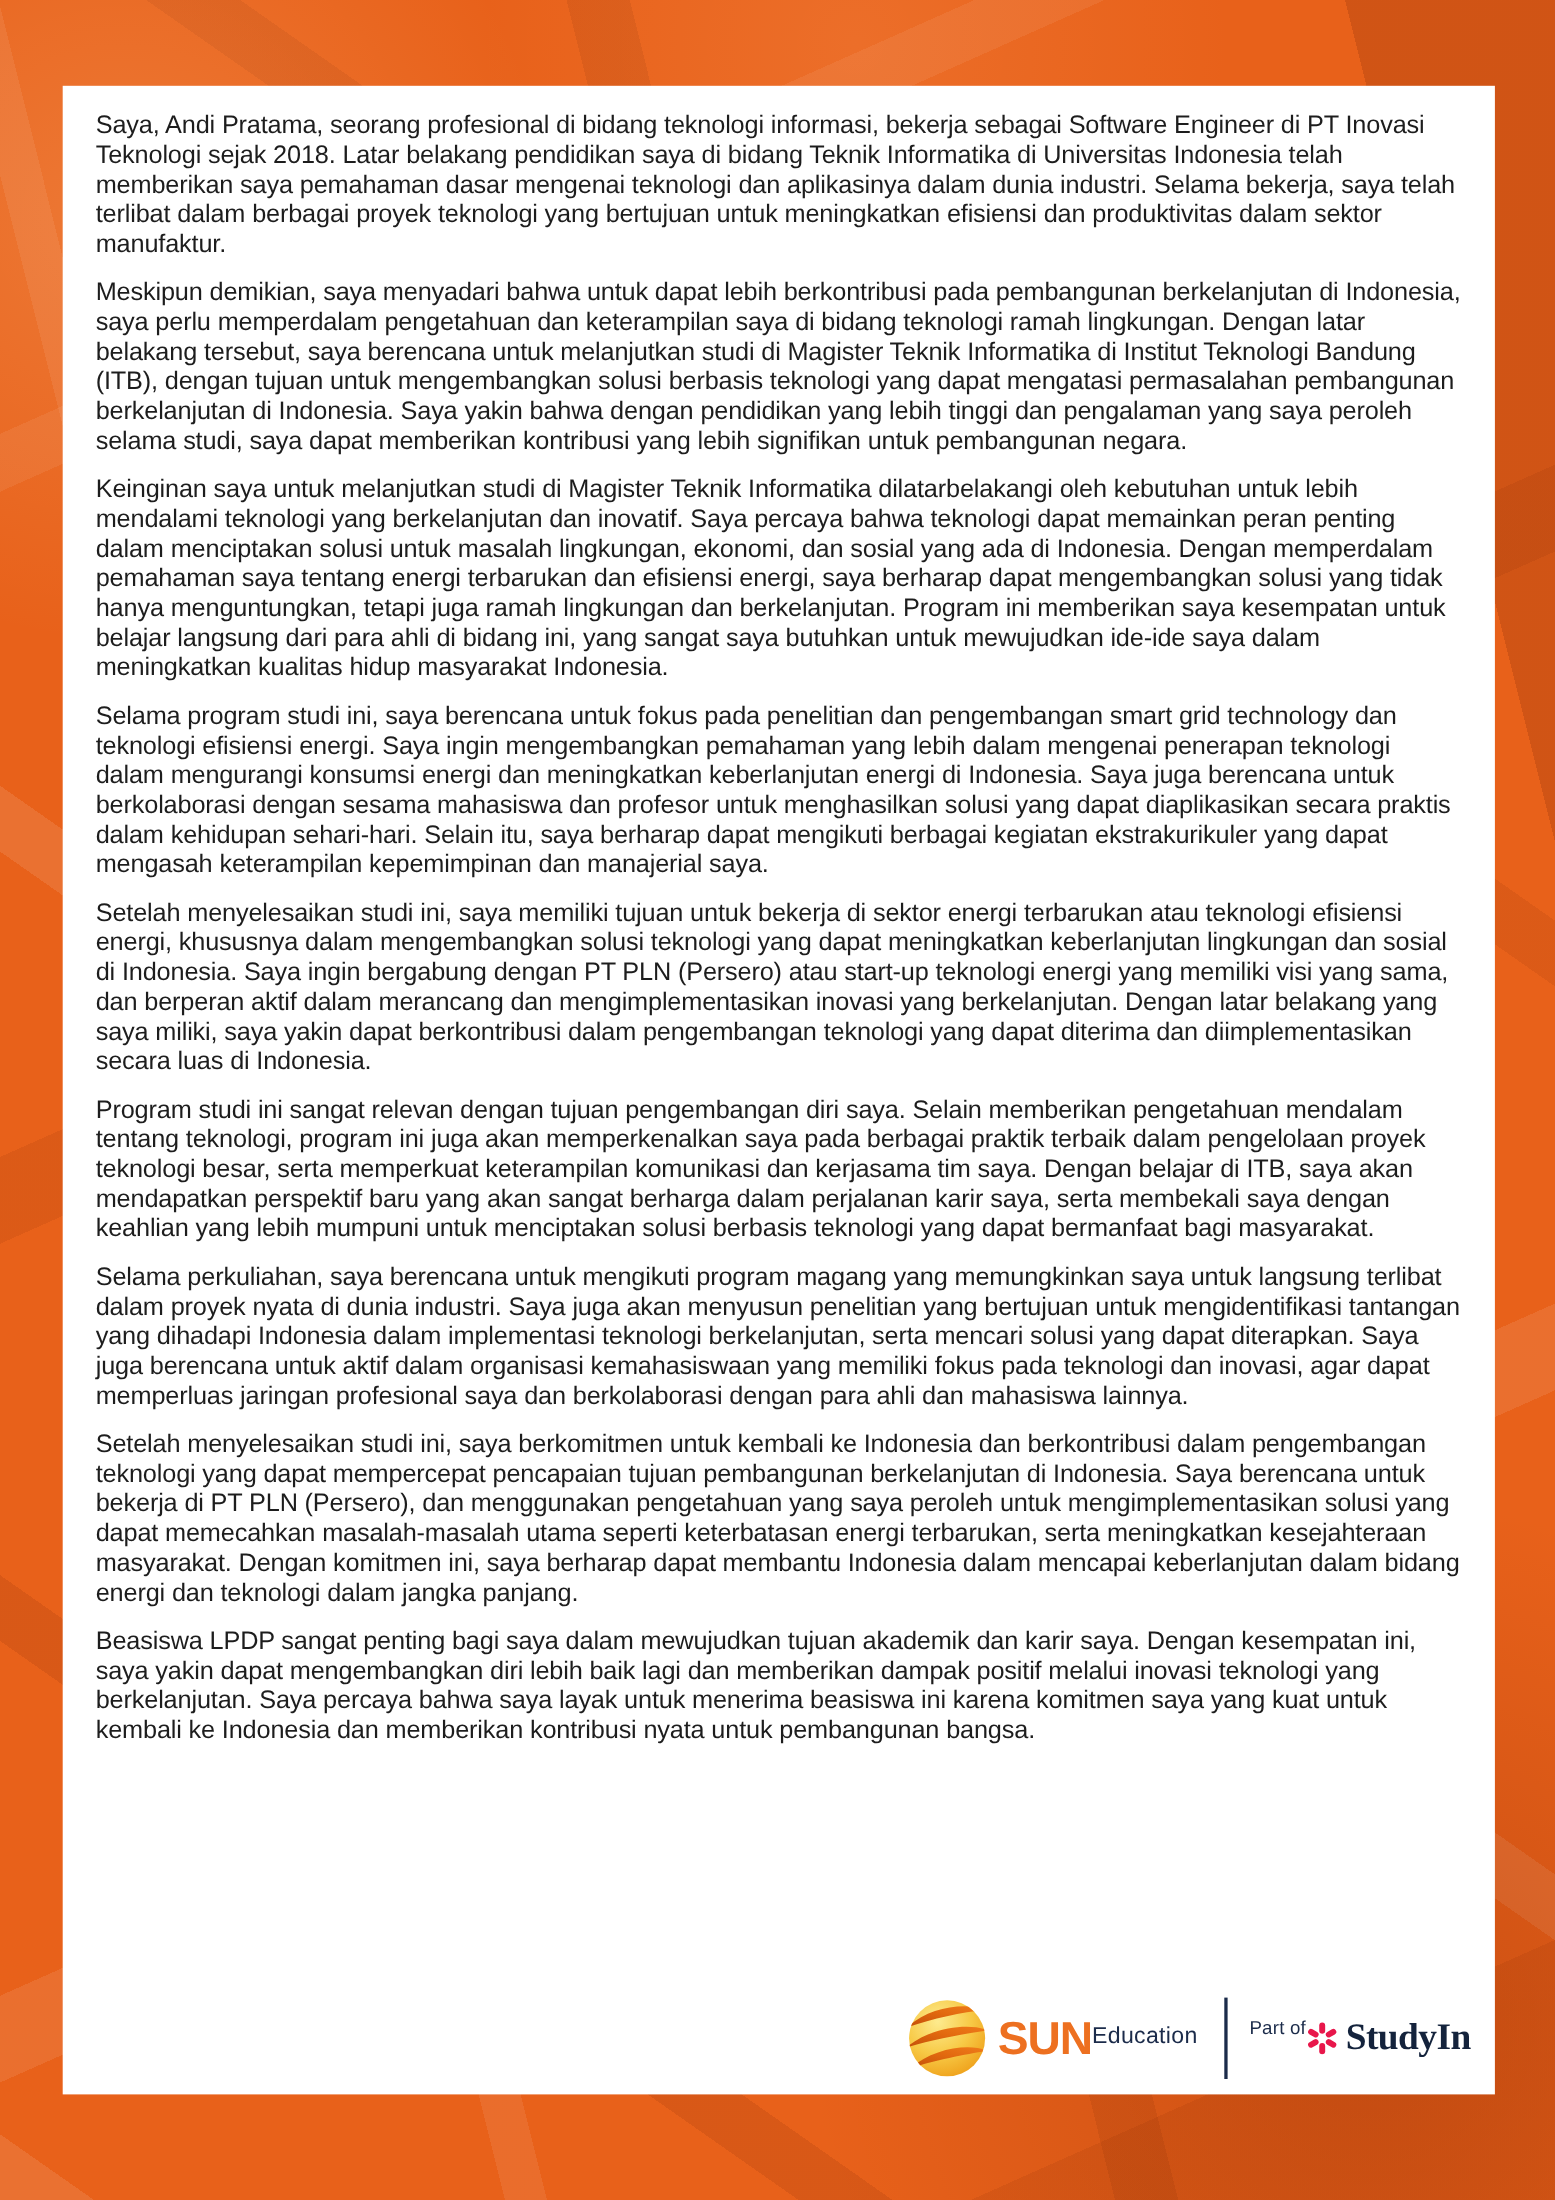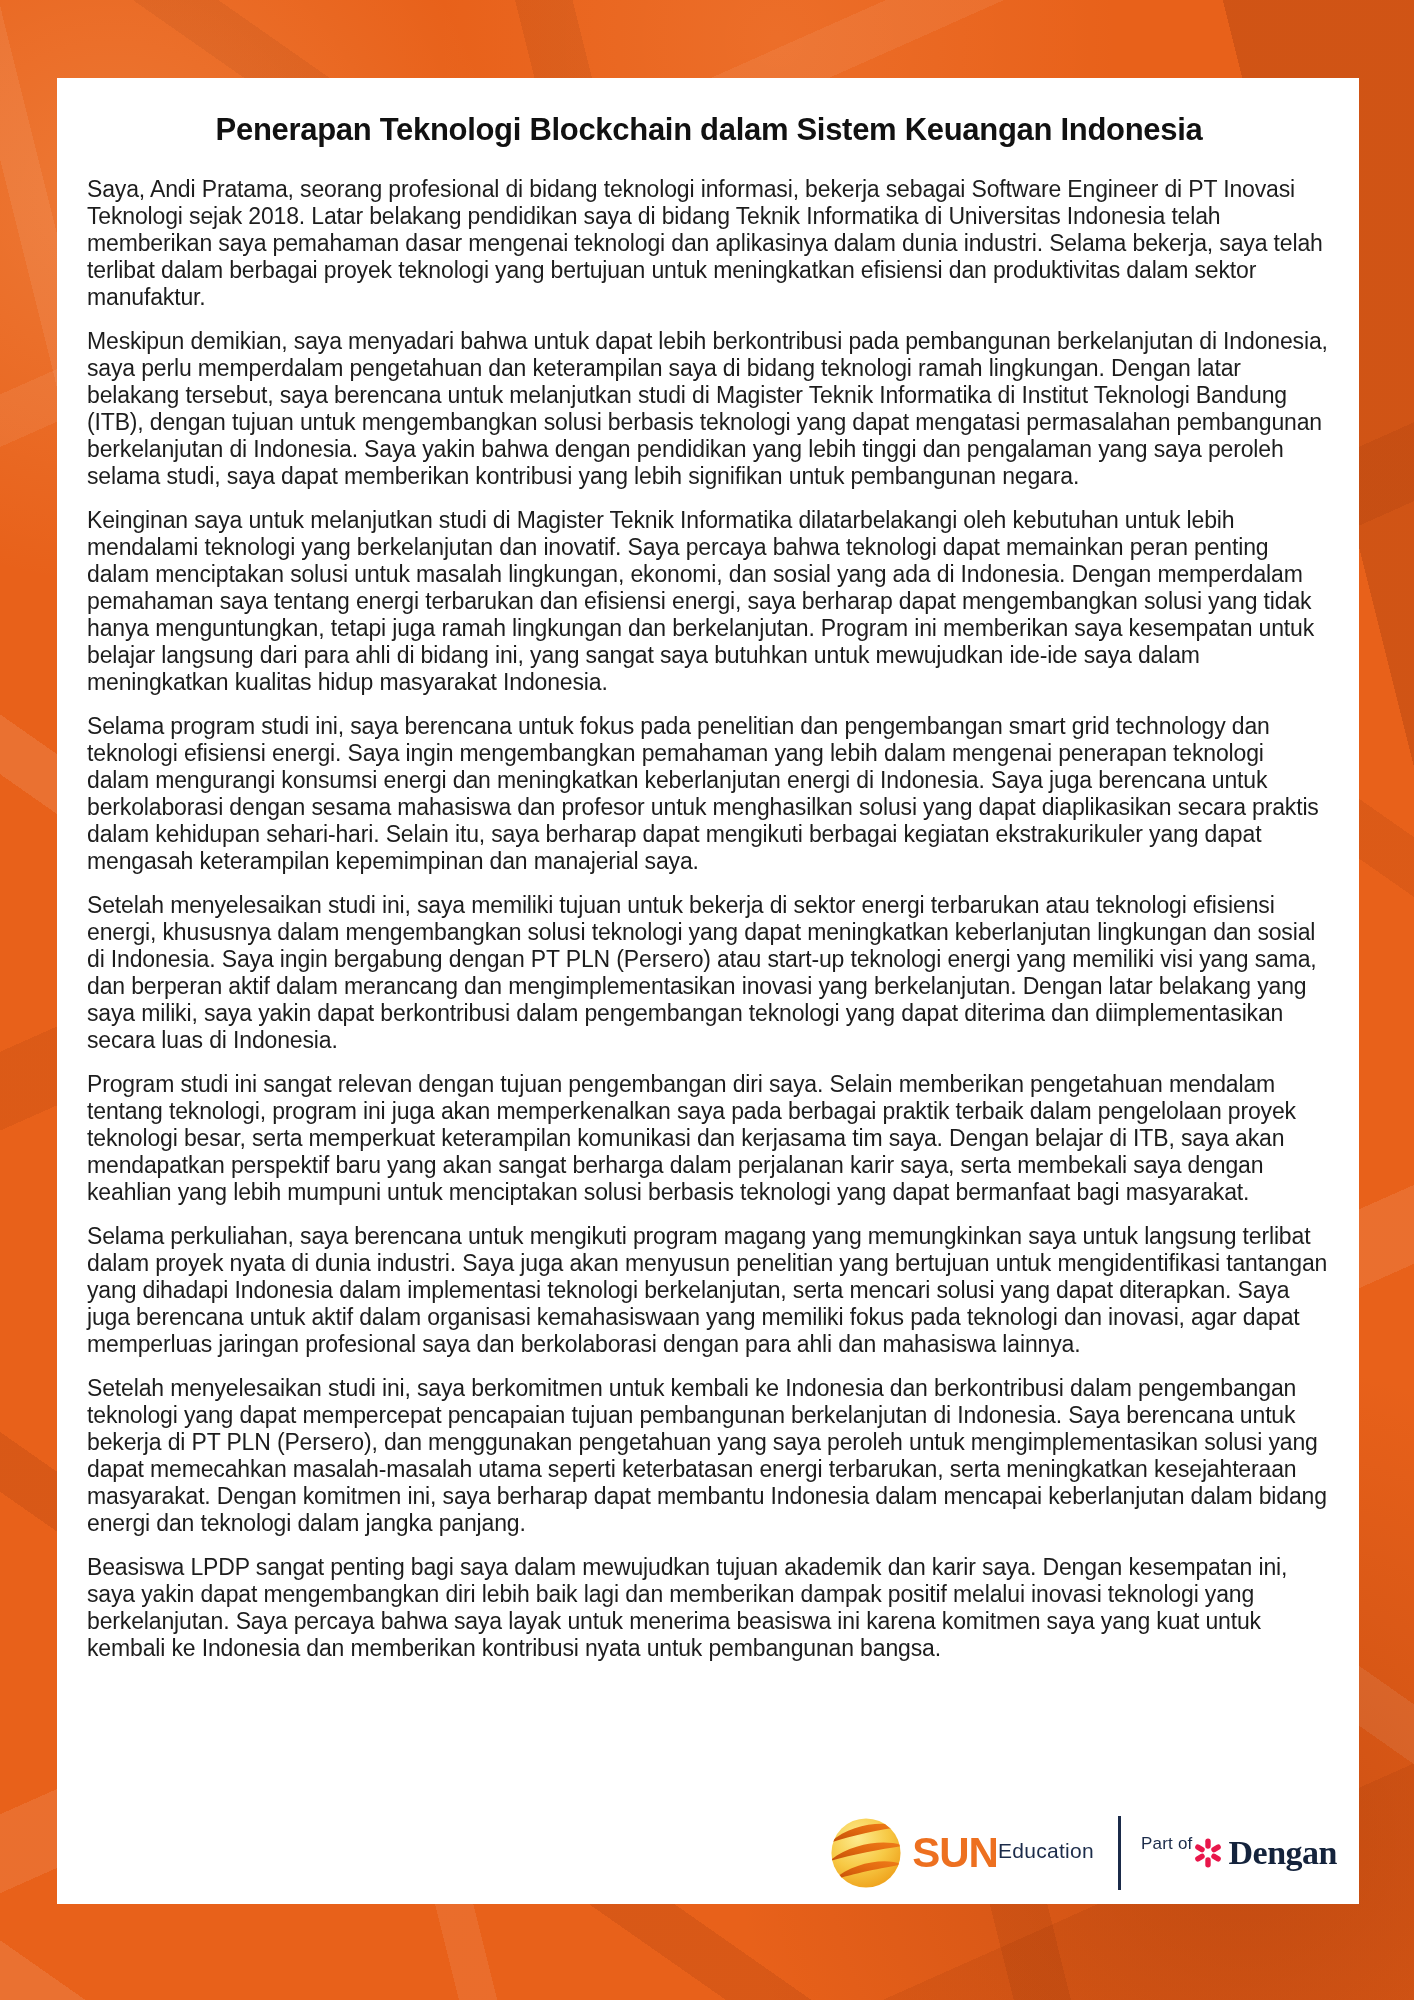--- a/index.html
+++ b/index.html
@@ -73,21 +73,20 @@
   .studyin-name {
     font-family: "Liberation Serif", serif;
     font-size: 34px; font-weight: 700; color: #14233c; letter-spacing: -0.5px;
   }
 </style>
 </head>
 <body>
 
 <div class="sheet">
 
-  <h1 class="doc-title">Penerapan Teknologi Blockchain dalam Sistem Keuangan Indonesia</h1>
 
   <div class="essay">
     <p>Saya, Andi Pratama, seorang profesional di bidang teknologi informasi, bekerja sebagai Software Engineer di PT Inovasi Teknologi sejak 2018. Latar belakang pendidikan saya di bidang Teknik Informatika di Universitas Indonesia telah memberikan saya pemahaman dasar mengenai teknologi dan aplikasinya dalam dunia industri. Selama bekerja, saya telah terlibat dalam berbagai proyek teknologi yang bertujuan untuk meningkatkan efisiensi dan produktivitas dalam sektor manufaktur.</p>
     <p>Meskipun demikian, saya menyadari bahwa untuk dapat lebih berkontribusi pada pembangunan berkelanjutan di Indonesia, saya perlu memperdalam pengetahuan dan keterampilan saya di bidang teknologi ramah lingkungan. Dengan latar belakang tersebut, saya berencana untuk melanjutkan studi di Magister Teknik Informatika di Institut Teknologi Bandung (ITB), dengan tujuan untuk mengembangkan solusi berbasis teknologi yang dapat mengatasi permasalahan pembangunan berkelanjutan di Indonesia. Saya yakin bahwa dengan pendidikan yang lebih tinggi dan pengalaman yang saya peroleh selama studi, saya dapat memberikan kontribusi yang lebih signifikan untuk pembangunan negara.</p>
     <p>Keinginan saya untuk melanjutkan studi di Magister Teknik Informatika dilatarbelakangi oleh kebutuhan untuk lebih mendalami teknologi yang berkelanjutan dan inovatif. Saya percaya bahwa teknologi dapat memainkan peran penting dalam menciptakan solusi untuk masalah lingkungan, ekonomi, dan sosial yang ada di Indonesia. Dengan memperdalam pemahaman saya tentang energi terbarukan dan efisiensi energi, saya berharap dapat mengembangkan solusi yang tidak hanya menguntungkan, tetapi juga ramah lingkungan dan berkelanjutan. Program ini memberikan saya kesempatan untuk belajar langsung dari para ahli di bidang ini, yang sangat saya butuhkan untuk mewujudkan ide-ide saya dalam meningkatkan kualitas hidup masyarakat Indonesia.</p>
     <p>Selama program studi ini, saya berencana untuk fokus pada penelitian dan pengembangan smart grid technology dan teknologi efisiensi energi. Saya ingin mengembangkan pemahaman yang lebih dalam mengenai penerapan teknologi dalam mengurangi konsumsi energi dan meningkatkan keberlanjutan energi di Indonesia. Saya juga berencana untuk berkolaborasi dengan sesama mahasiswa dan profesor untuk menghasilkan solusi yang dapat diaplikasikan secara praktis dalam kehidupan sehari-hari. Selain itu, saya berharap dapat mengikuti berbagai kegiatan ekstrakurikuler yang dapat mengasah keterampilan kepemimpinan dan manajerial saya.</p>
     <p>Setelah menyelesaikan studi ini, saya memiliki tujuan untuk bekerja di sektor energi terbarukan atau teknologi efisiensi energi, khususnya dalam mengembangkan solusi teknologi yang dapat meningkatkan keberlanjutan lingkungan dan sosial di Indonesia. Saya ingin bergabung dengan PT PLN (Persero) atau start-up teknologi energi yang memiliki visi yang sama, dan berperan aktif dalam merancang dan mengimplementasikan inovasi yang berkelanjutan. Dengan latar belakang yang saya miliki, saya yakin dapat berkontribusi dalam pengembangan teknologi yang dapat diterima dan diimplementasikan secara luas di Indonesia.</p>
     <p>Program studi ini sangat relevan dengan tujuan pengembangan diri saya. Selain memberikan pengetahuan mendalam tentang teknologi, program ini juga akan memperkenalkan saya pada berbagai praktik terbaik dalam pengelolaan proyek teknologi besar, serta memperkuat keterampilan komunikasi dan kerjasama tim saya. Dengan belajar di ITB, saya akan mendapatkan perspektif baru yang akan sangat berharga dalam perjalanan karir saya, serta membekali saya dengan keahlian yang lebih mumpuni untuk menciptakan solusi berbasis teknologi yang dapat bermanfaat bagi masyarakat.</p>
     <p>Selama perkuliahan, saya berencana untuk mengikuti program magang yang memungkinkan saya untuk langsung terlibat dalam proyek nyata di dunia industri. Saya juga akan menyusun penelitian yang bertujuan untuk mengidentifikasi tantangan yang dihadapi Indonesia dalam implementasi teknologi berkelanjutan, serta mencari solusi yang dapat diterapkan. Saya juga berencana untuk aktif dalam organisasi kemahasiswaan yang memiliki fokus pada teknologi dan inovasi, agar dapat memperluas jaringan profesional saya dan berkolaborasi dengan para ahli dan mahasiswa lainnya.</p>
     <p>Setelah menyelesaikan studi ini, saya berkomitmen untuk kembali ke Indonesia dan berkontribusi dalam pengembangan teknologi yang dapat mempercepat pencapaian tujuan pembangunan berkelanjutan di Indonesia. Saya berencana untuk bekerja di PT PLN (Persero), dan menggunakan pengetahuan yang saya peroleh untuk mengimplementasikan solusi yang dapat memecahkan masalah-masalah utama seperti keterbatasan energi terbarukan, serta meningkatkan kesejahteraan masyarakat. Dengan komitmen ini, saya berharap dapat membantu Indonesia dalam mencapai keberlanjutan dalam bidang energi dan teknologi dalam jangka panjang.</p>
@@ -146,18 +145,18 @@
                 <rect x="41" y="2" width="18" height="34" rx="9"></rect>
               </g>
             <g transform="rotate(240 50 50)">
                 <rect x="41" y="2" width="18" height="34" rx="9"></rect>
               </g>
             <g transform="rotate(300 50 50)">
                 <rect x="41" y="2" width="18" height="34" rx="9"></rect>
               </g>
           </g>
         </svg>
-        <span class="studyin-name">Dengan</span>
+        <span class="studyin-name">StudyIn</span>
       </div>
     </div>
 
   </div>
 </div>
 
 </body></html>

